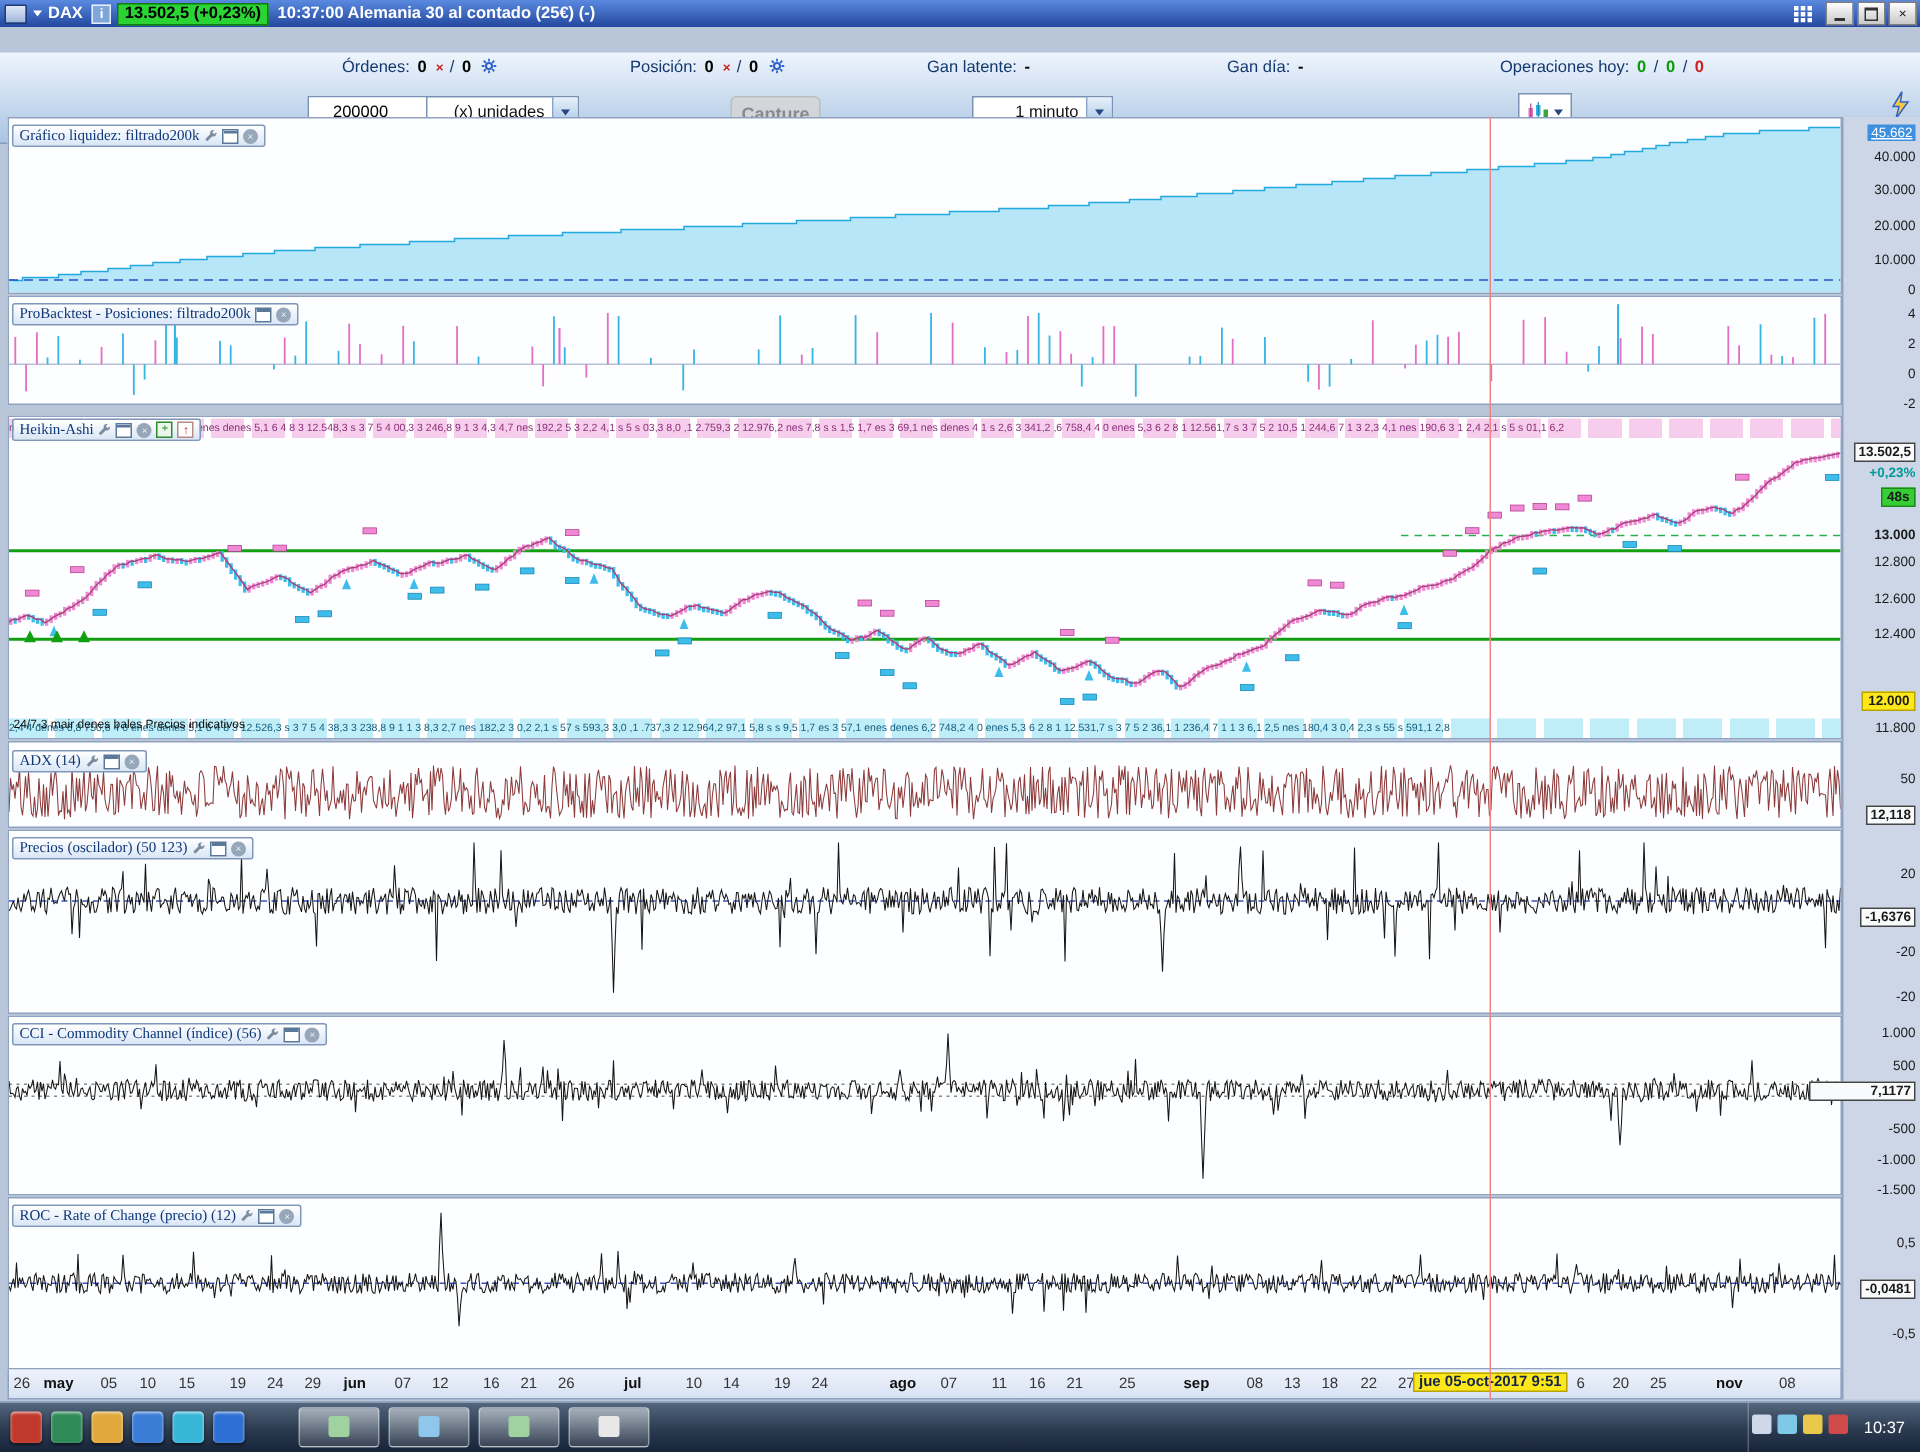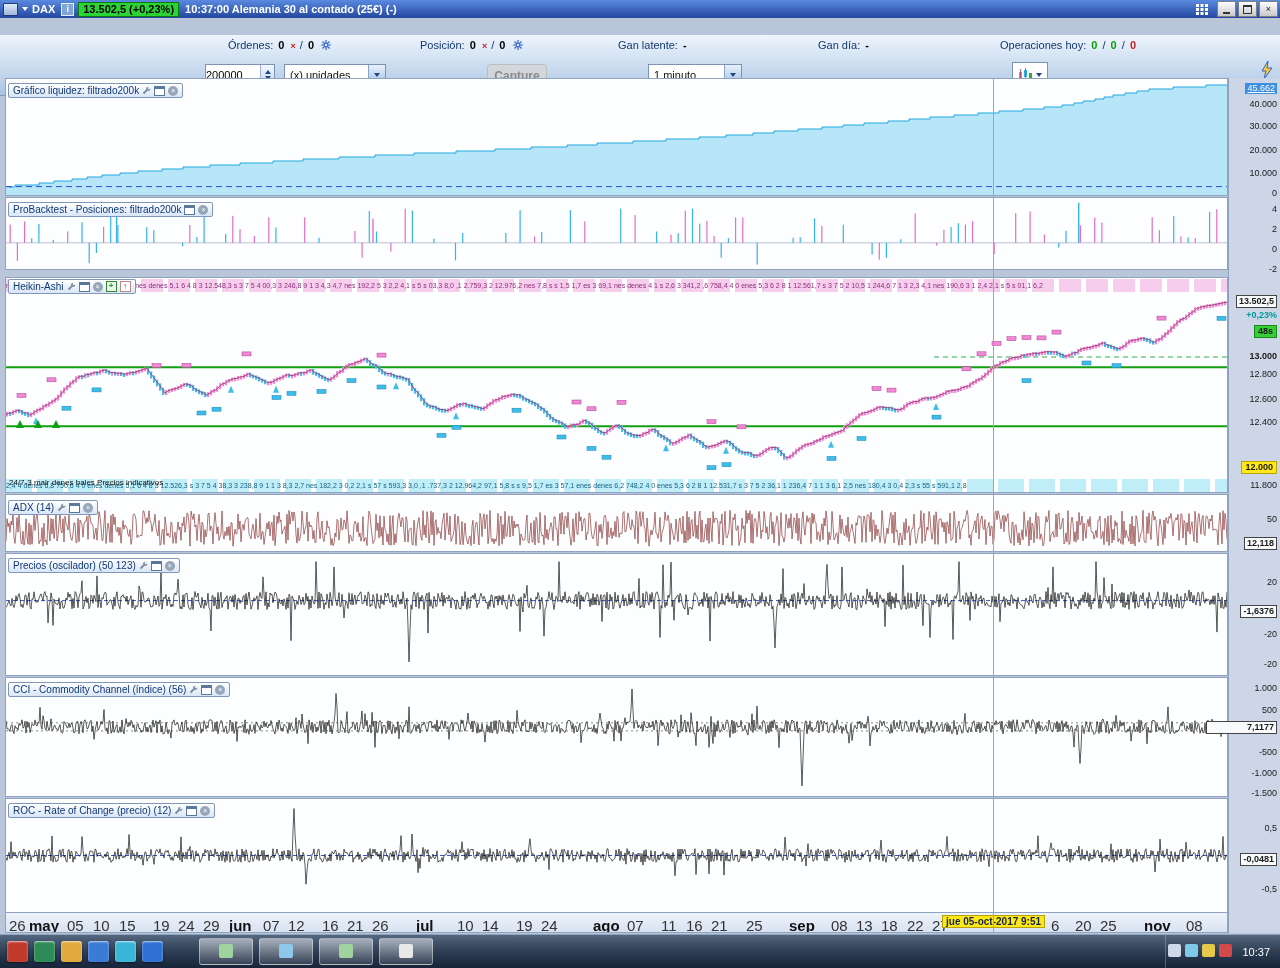--- a/index.html
+++ b/index.html
@@ -24,42 +24,42 @@
   #toolzone{position:absolute;left:0;top:18px;width:1280px;height:60px;background:linear-gradient(180deg,#eef5fd,#aac4e2);border-bottom:1px solid #7e9cc2;margin-top:17px;}
   #statsrow{position:absolute;left:0;top:0;width:1280px;height:22px;font-size:11px;color:#13386e;}
   .sgroup{position:absolute;top:4px;white-space:nowrap;}
   .sgroup b{color:#000;margin:0 2px;}
   .sgroup .vg{color:#0a9c0a;font-weight:bold;margin:0 2px;}
   .sgroup .vr{color:#cc2222;font-weight:bold;margin:0 2px;}
   .redx{color:#cc2222;font-style:normal;font-weight:bold;font-size:9px;margin:0 1px;}
   .icg{vertical-align:-1px;margin-left:2px;}
   #ctrlrow{position:absolute;left:0;top:22px;width:1280px;height:38px;}
   .spin{position:absolute;height:20px;background:#fff;border:1px solid #7a93b4;display:flex;}
-  .spin input{border:0;width:54px;font-size:11px;padding:0 0;font-family:"Liberation Sans",sans-serif;outline:none;}
+  .spin input{border:0;width:54px;font-size:11px;padding:0 16px;font-family:"Liberation Sans",sans-serif;outline:none;}
   .spin-ctl{width:13px;background:linear-gradient(#f2f7fd,#c3d7ee);border-left:1px solid #9ab0cc;display:flex;flex-direction:column;align-items:center;justify-content:center;gap:2px;}
   .tri-up{width:0;height:0;border-left:3px solid transparent;border-right:3px solid transparent;border-bottom:4px solid #23477e;}
   .tri-dn{width:0;height:0;border-left:3px solid transparent;border-right:3px solid transparent;border-top:4px solid #23477e;}
   .combo{position:absolute;height:20px;background:#fff;border:1px solid #7a93b4;display:flex;align-items:center;font-size:11px;color:#111;}
-  .combo .txt{flex:1;padding:0 5px;white-space:nowrap;}
+  .combo .txt{flex:1;padding:0 5px;white-space:nowrap;text-align:right;}
   .cbtn{width:16px;height:100%;background:linear-gradient(#e8f1fb,#9fc0e4);border-left:1px solid #88a5c8;display:flex;align-items:center;justify-content:center;}
   #capture{position:absolute;left:487px;top:7px;width:58px;height:22px;background:rgba(214,214,214,.78);border:1px solid #bdbdbd;border-radius:4px;color:#8a8a8a;font-weight:bold;font-size:12px;display:flex;align-items:center;justify-content:center;}
   #chartTypeBtn{position:absolute;left:1012px;top:5px;width:34px;height:24px;background:#fff;border:1px solid #7a93b4;display:flex;align-items:center;justify-content:center;gap:2px;}
   #boltIcon{position:absolute;left:1260px;top:4px;}
 
   
   .panel{position:absolute;left:5px;width:1223px;background:#fdfeff;border:1px solid #8fa2c0;box-sizing:border-box;}
   #p1{top:78px;height:118px;}
   #p2{top:197px;height:73px;}
   #p3{top:277px;height:216px;}
   #p4{top:494px;height:58px;}
   #p5{top:553px;height:123px;}
   #p6{top:677px;height:120px;}
   #p7{top:798px;height:115px;}
   .plot{position:absolute;left:0;top:0;}
-  .tab{position:absolute;z-index:30;display:flex;align-items:center;gap:3px;height:13px;padding:0 4px;background:linear-gradient(#ffffff,#d9e6f6);border:1px solid #7f97b8;border-radius:2px;font-size:10px;color:#0f3878;white-space:nowrap;}
+  .tab{position:absolute;z-index:30;display:flex;align-items:center;gap:3px;height:13px;padding:0 4px;background:linear-gradient(#ffffff,#d9e6f6);border:1px solid #7f97b8;border-radius:2px;font-size:10px;color:#0f3878;white-space:nowrap;font-family:Liberation Serif, serif;}
   .ic-win{display:inline-block;width:9px;height:8px;border:1px solid #5a789a;box-shadow:inset 0 2px 0 #5a789a;background:#fff;}
   .ic-close{display:inline-block;width:10px;height:10px;border-radius:50%;background:#96a7ba;color:#fff;font-size:7px;line-height:10px;text-align:center;}
   .ic-plus{display:inline-block;width:9px;height:9px;border:1px solid #2e8b2e;background:#eaf6ea;color:#2e8b2e;font-size:8px;line-height:8px;text-align:center;font-weight:bold;}
   .ic-uparr{display:inline-block;width:9px;height:9px;border:1px solid #b88;background:#fff;color:#cc2222;font-size:8px;line-height:9px;text-align:center;font-weight:bold;}
   .strip{position:absolute;left:0;width:1221px;height:13px;overflow:hidden;font-size:7px;line-height:13px;white-space:nowrap;letter-spacing:0;}
   #strip1{top:1px;background:repeating-linear-gradient(90deg,#f6cdec 0 22px,#ffffff 22px 27px);color:#8c2f7a;}
   #strip2{top:201px;background:repeating-linear-gradient(90deg,#bfeef8 0 26px,#ffffff 26px 31px);color:#135f80;}
   #stripnote{position:absolute;left:3px;top:200px;z-index:5;font-size:8px;color:#111;white-space:nowrap;}
 
   
@@ -67,21 +67,21 @@
   .slabel{position:absolute;right:3px;font-size:9px;line-height:11px;color:#1a1a1a;white-space:nowrap;}
   .badge-blue{background:#3d8fe0;color:#fff;padding:0 2px;}
   .badge-box{background:#f8fafc;border:1px solid #444;padding:0 2px;font-weight:bold;}
   .badge-teal{color:#009a9a;font-weight:bold;}
   .badge-green{background:#35cf35;border:1px solid #1a8a1a;padding:0 3px;font-weight:bold;}
   .badge-yellow{background:#ffe81a;border:1px solid #b8a400;padding:0 3px;font-weight:bold;}
   .bold{font-weight:bold;}
 
   
   #xaxis{position:absolute;left:5px;top:913px;width:1223px;height:20px;background:linear-gradient(#eef3fb,#d7e2f2);border:1px solid #8fa2c0;border-top:none;box-sizing:border-box;overflow:hidden;}
-  .tick{position:absolute;top:4px;font-size:15px;color:#333;}
+  .tick{position:absolute;top:4px;font-size:10px;color:#333;}
   .tick.m{font-weight:bold;color:#111;}
   .tickdate{position:absolute;top:2px;background:#ffe81a;border:1px solid #b8a400;color:#13264a;font-size:10px;font-weight:bold;padding:0 3px;white-space:nowrap;}
 
   #crosshair{position:absolute;left:993px;top:78px;width:1px;height:855px;background:#ef8484;z-index:40;}
 
   
   #taskbar{position:absolute;left:0;top:934px;width:1280px;height:34px;background:linear-gradient(#54677e,#2b3b50 55%,#17243a);border-top:1px solid #8fa3ba;box-sizing:border-box;display:flex;align-items:center;}
   .qicon{display:inline-block;width:21px;height:21px;border-radius:3px;margin:0 3px;box-shadow:inset 0 1px 2px rgba(255,255,255,.7),0 1px 2px rgba(0,0,0,.5);}
   #quick{display:flex;align-items:center;margin-left:4px;}
   #wbtns{display:flex;align-items:center;margin-left:30px;}

